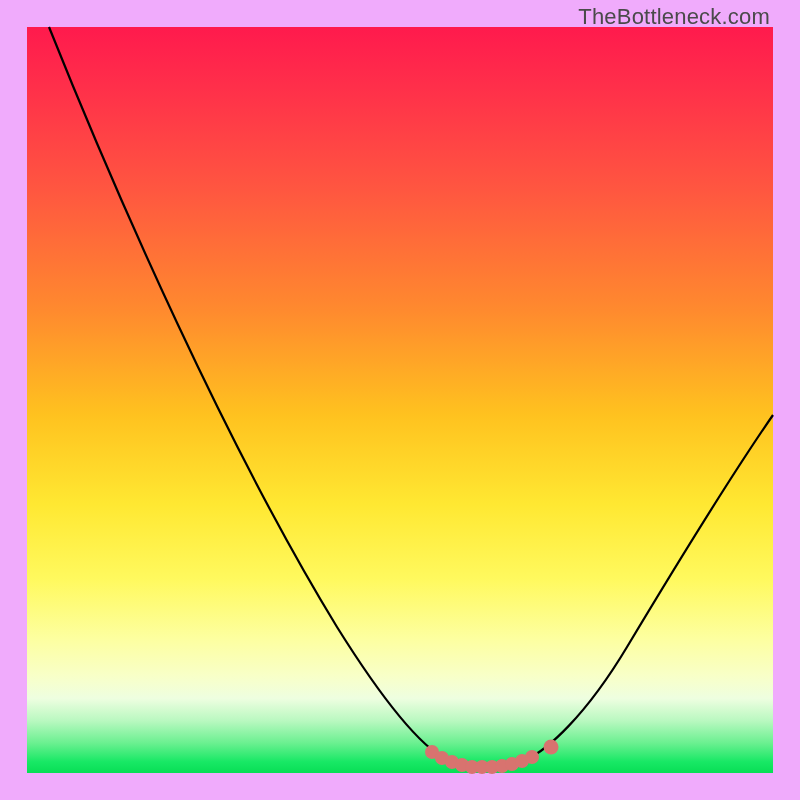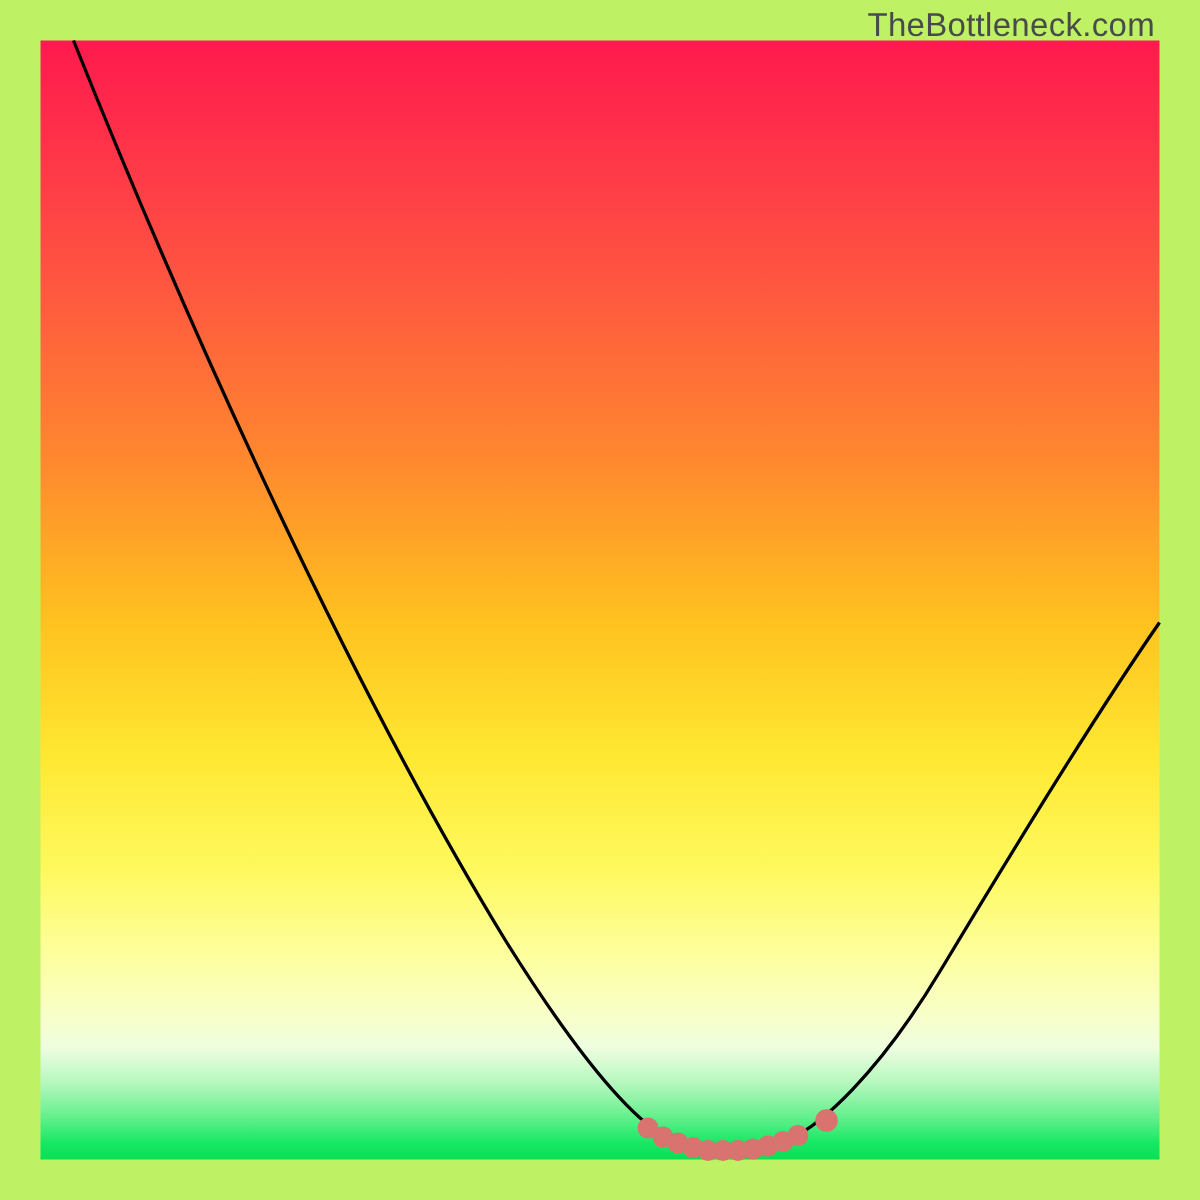--- a/index.html
+++ b/index.html
@@ -7,21 +7,21 @@
     padding: 0;
     width: 800px;
     height: 800px;
     background: #000;
     overflow: hidden;
     font-family: Arial, Helvetica, sans-serif;
   }
   .frame {
     position: absolute;
     inset: 0;
-    background: #bef264;
+    background: #f0abfc;
   }
   .plot {
     position: absolute;
     left: 27px;
     top: 27px;
     width: 746px;
     height: 746px;
     
     background: linear-gradient(
       to bottom,

